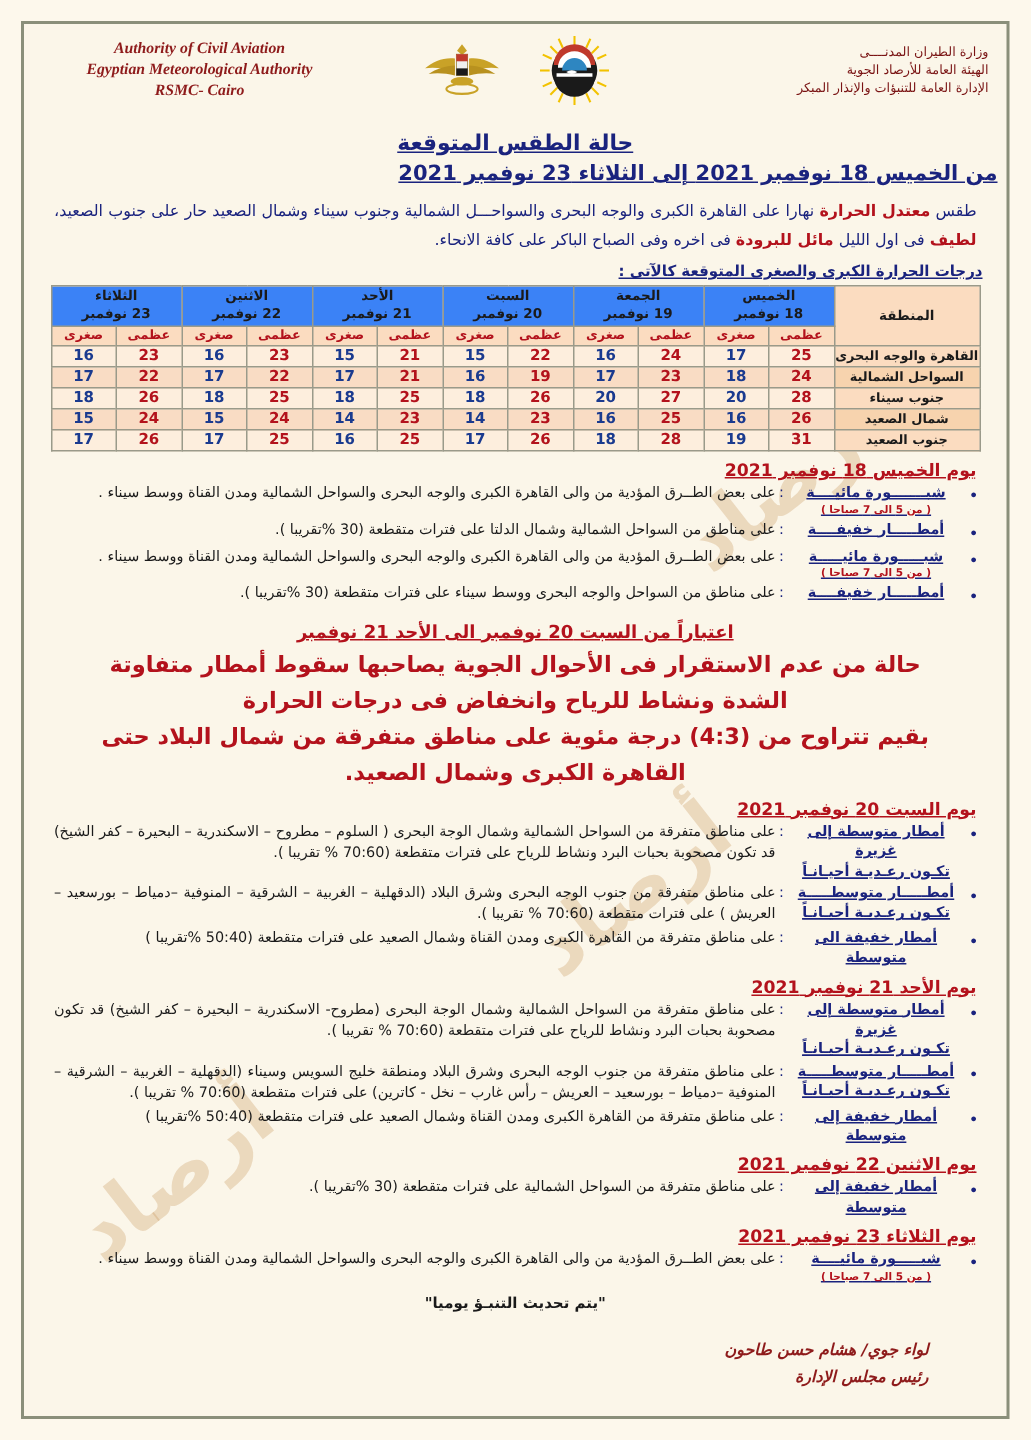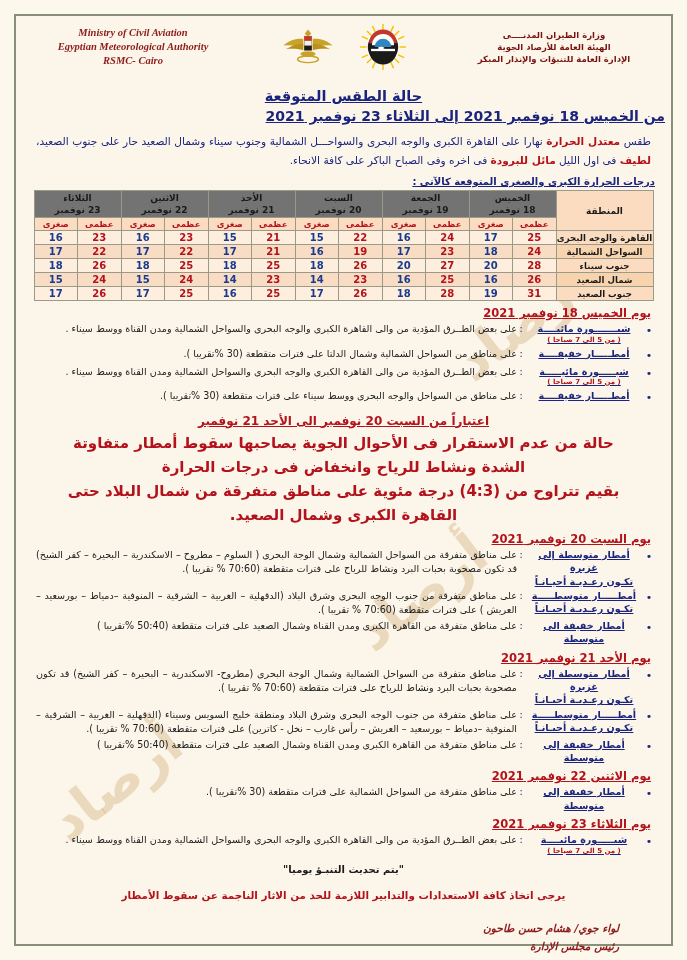--- a/index.html
+++ b/index.html
@@ -60,24 +60,24 @@
     font-size: 10.5px;
     color: #8e1b1b;
     line-height: 1.35;
     text-align: center;
     width: 210px;
   }
   .hdr-ar {
     font-size: 8.5px;
     color: #7a1414;
     line-height: 1.45;
-    text-align: center;
+    text-align: right;
     width: 210px;
     direction: rtl;
-    font-weight: bold;
+    font-weight: normal;
   }
   .logos { display: flex; align-items: center; gap: 26px; }
   .logo-wings { width: 52px; height: 42px; }
   .logo-ema { width: 46px; height: 46px; }
 
   
   .title-main {
     text-align: center;
     font-size: 14.5px;
     font-weight: bold;
@@ -123,21 +123,21 @@
   table.temps td, table.temps th {
     border: 1px solid #9a9a8a;
     text-align: center;
     padding: 1px 0;
   }
   .th-day {
     font-size: 9px;
     font-weight: bold;
     color: #1a1a1a;
     line-height: 1.35;
-    background: #737373;
+    background: #3b82f6;
     padding: 2px 0;
   }
   .th-region {
     font-size: 9px;
     font-weight: bold;
     color: #1a1a1a;
     background: #fbdcc0;
     width: 96px;
   }
   .th-mm {
@@ -274,21 +274,21 @@
   <div id="sheet">
 
     <span class="wm wm1">أرصاد</span>
     <span class="wm wm2">أرصاد</span>
     <span class="wm wm3">أرصاد</span>
 
     <div class="content">
 
       <div class="hdr">
         <div class="hdr-en">
-          <div>Ministry of Civil Aviation</div>
+          <div>Authority of Civil Aviation</div>
           <div>Egyptian Meteorological Authority</div>
           <div>RSMC- Cairo</div>
         </div>
 
         <div class="logos">
           <svg class="logo-wings" viewBox="0 0 110 86">
             <path d="M55 6 l7 9 -7 6 -7 -6z" fill="#c9a227"></path>
             <rect x="47" y="20" width="16" height="30" fill="#efefef" stroke="#8a6d1b" stroke-width="1"></rect>
             <rect x="47" y="20" width="16" height="10" fill="#c0392b"></rect>
             <rect x="47" y="40" width="16" height="10" fill="#1a1a1a"></rect>
@@ -549,21 +549,20 @@
           <div class="day-head">يوم الثلاثاء 23 نوفمبر 2021</div>
           <div class="row">
             <span class="bullet">•</span>
             <span class="lbl">شبـــــورة مائيــــة<span class="sub">( من 5 الى 7 صباحا )</span></span>
             <span class="colon">:</span>
             <span class="desc">على بعض الطــرق المؤدية من والى القاهرة الكبرى والوجه البحرى والسواحل الشمالية ومدن القناة ووسط سيناء .</span>
           </div>
         </div>
 
       <div class="note-daily">"يتم تحديث التنبـؤ يوميا"</div>
-      <div class="foot-1">يرجى اتخاذ كافة الاستعدادات والتدابير اللازمة للحد من الاثار الناجمة عن سقوط الأمطار</div>
       <div class="sign">
         <div>لواء جوي/ هشام حسن طاحون</div>
         <div>رئيس مجلس الإدارة</div>
       </div>
 
     </div>
   </div>
 </div>
 
 </body></html>

